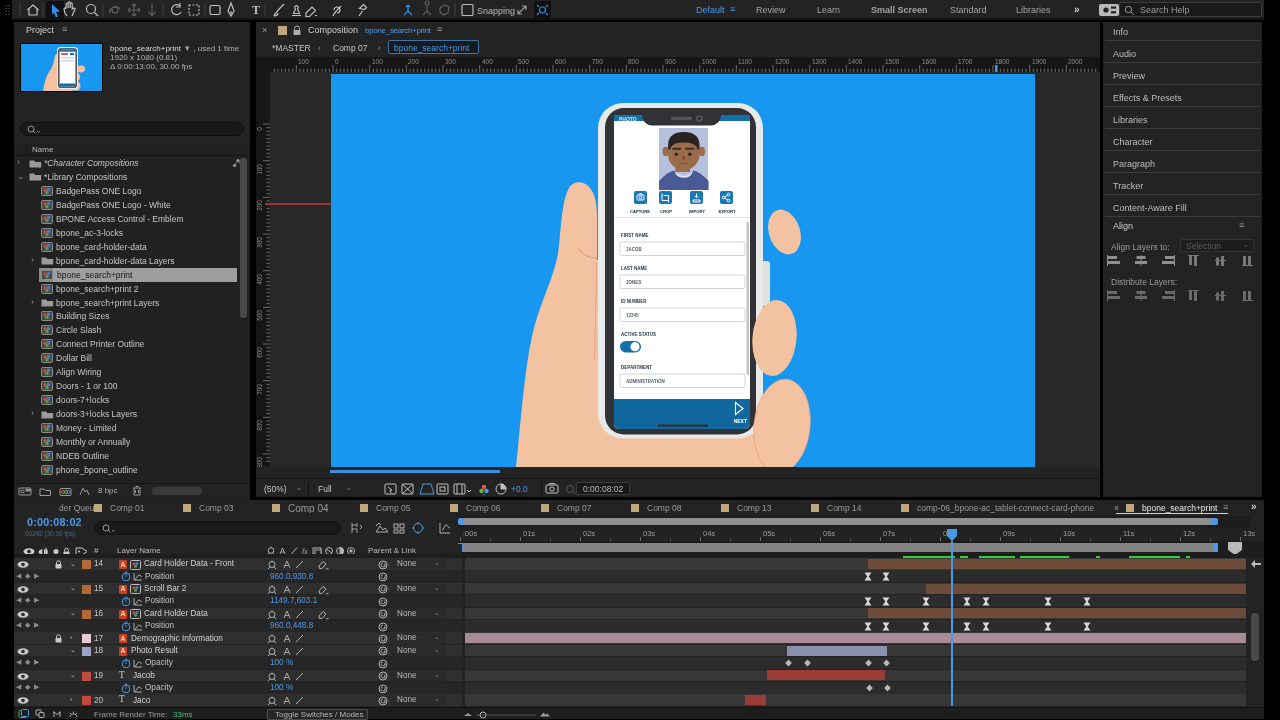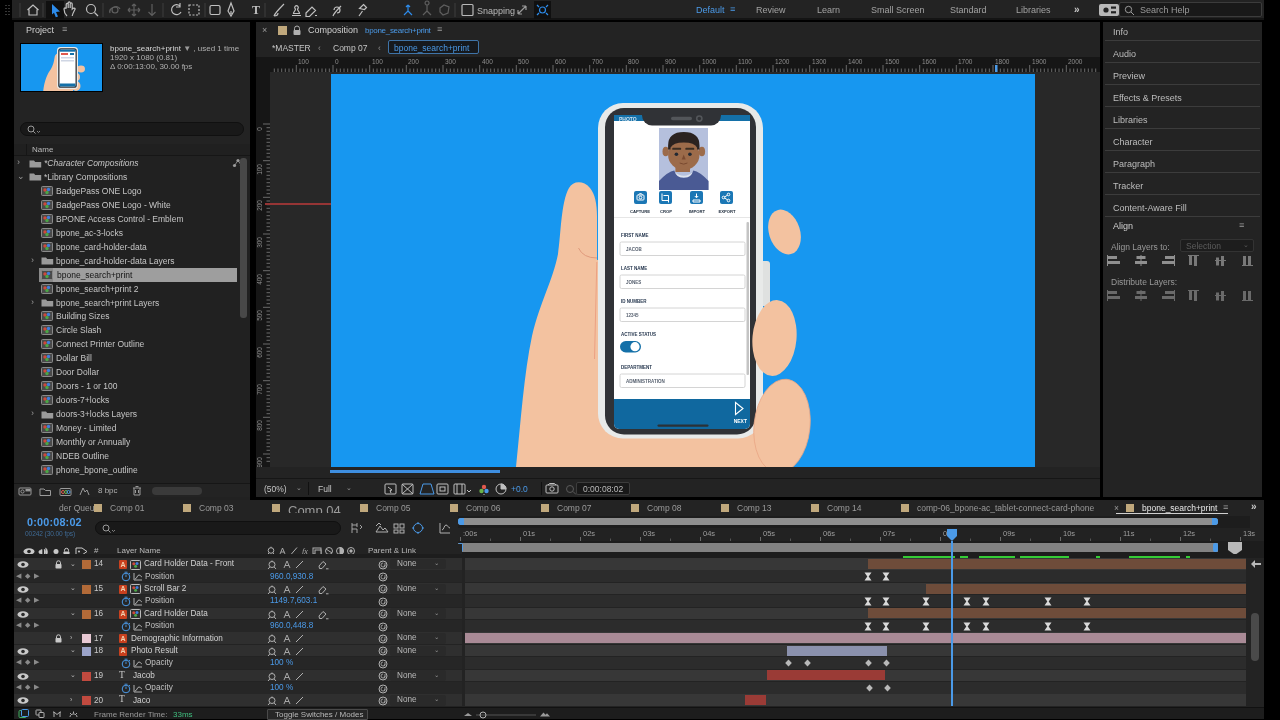--- a/index.html
+++ b/index.html
@@ -92,21 +92,21 @@
             <path d="M537 5 l2 2 M548 5 l-2 2 M537 15 l2-2 M548 15 l-2-2"></path>
           </g>
       </g>
       <text x="252" y="14" fill="#c0c0c0" font-size="12" font-weight="bold" font-family="Liberation Serif">T</text>
       <text x="477" y="13.5" fill="#b9b9b9" font-size="9">Snapping</text>
     </svg>
     <div class="t" style="left:684px;top:5px;font-size:9px;color:#4b9ae8;">Default</div>
     <div class="t" style="left:718px;top:4px;font-size:9px;color:#4b9ae8;">≡</div>
     <div class="t" style="left:744px;top:5px;font-size:9px;color:#a2a2a2;">Review</div>
     <div class="t" style="left:805px;top:5px;font-size:9px;color:#a2a2a2;">Learn</div>
-    <div class="t" style="left:859px;top:5px;font-size:9px;color:#a2a2a2;">Small Screen</div>
+    <div class="t" style="left:859px;top:5px;font-size:9px;color:#a2a2a2;font-weight:bold;">Small Screen</div>
     <div class="t" style="left:938px;top:5px;font-size:9px;color:#a2a2a2;">Standard</div>
     <div class="t" style="left:1004px;top:5px;font-size:9px;color:#a2a2a2;">Libraries</div>
     <div class="t" style="left:1062px;top:4px;font-size:10px;color:#c9c9c9;font-weight:bold;">»</div>
     <svg class="abs" style="left:1086px;top:3px" width="22" height="14">
         <rect x="1" y="1" width="20" height="12" rx="2" fill="#b9b9b9"></rect>
         <circle cx="8" cy="7" r="2.6" fill="#232323"></circle>
         <rect x="13" y="3.5" width="5" height="2.2" fill="#232323"></rect>
         <rect x="13" y="8.2" width="5" height="2.2" fill="#232323"></rect>
       </svg>
     <div class="abs" style="left:1107px;top:2px;width:143px;height:15px;background:#191919;border:1px solid #3c3c3c;border-radius:2px;">
@@ -291,21 +291,21 @@
           </svg>
           <div class="t" style="left:42px;top:2px;font-size:8.5px;color:#c6c6c6;">Dollar Bill</div>
         </div>
       <div class="abs" style="left:0;top:209.2px;width:236px;height:13.95px;">
           <svg class="abs" style="left:27px;top:2px" width="12" height="10">
             <rect x="0.5" y="0.5" width="11" height="9" rx="1" fill="#4a4a4a" stroke="#8a8a8a"></rect>
             <circle cx="4" cy="4" r="1.7" fill="#d04a3a"></circle>
             <circle cx="7.5" cy="3.5" r="1.7" fill="#3e7edd"></circle>
             <circle cx="6" cy="6.5" r="1.7" fill="#4ba546"></circle>
           </svg>
-          <div class="t" style="left:42px;top:2px;font-size:8.5px;color:#c6c6c6;">Door Dollar</div>
+          <div class="t" style="left:42px;top:2px;font-size:8.5px;color:#c6c6c6;">Align Wiring</div>
         </div>
       <div class="abs" style="left:0;top:223.2px;width:236px;height:13.95px;">
           <svg class="abs" style="left:27px;top:2px" width="12" height="10">
             <rect x="0.5" y="0.5" width="11" height="9" rx="1" fill="#4a4a4a" stroke="#8a8a8a"></rect>
             <circle cx="4" cy="4" r="1.7" fill="#d04a3a"></circle>
             <circle cx="7.5" cy="3.5" r="1.7" fill="#3e7edd"></circle>
             <circle cx="6" cy="6.5" r="1.7" fill="#4ba546"></circle>
           </svg>
           <div class="t" style="left:42px;top:2px;font-size:8.5px;color:#c6c6c6;">Doors - 1 or 100</div>
         </div>
@@ -1045,21 +1045,21 @@
       </svg>
   </div>
   <div id="tl">
     <div class="abs" style="left:0;top:0;width:1250px;height:13px;background:#232323;">
       <div class="t" style="left:3px;top:3px;font-size:8.5px;color:#9a9a9a;margin-left:42px;">der Queue</div>
       <div class="abs" style="left:80px;top:3.5px;width:8px;height:8px;background:#c0a87c;"></div>
       <div class="t" style="left:96px;top:3px;font-size:8.5px;color:#9a9a9a;">Comp 01</div>
       <div class="abs" style="left:169px;top:3.5px;width:8px;height:8px;background:#c0a87c;"></div>
       <div class="t" style="left:185px;top:3px;font-size:8.5px;color:#9a9a9a;">Comp 03</div>
       <div class="abs" style="left:258px;top:3.5px;width:8px;height:8px;background:#c0a87c;"></div>
-      <div class="t" style="left:274px;top:3px;font-size:13px;color:#9a9a9a;">Comp 04</div>
+      <div class="t" style="left:274px;top:3px;font-size:10px;color:#9a9a9a;">Comp 04</div>
       <div class="abs" style="left:346px;top:3.5px;width:8px;height:8px;background:#c0a87c;"></div>
       <div class="t" style="left:362px;top:3px;font-size:8.5px;color:#9a9a9a;">Comp 05</div>
       <div class="abs" style="left:436px;top:3.5px;width:8px;height:8px;background:#c0a87c;"></div>
       <div class="t" style="left:452px;top:3px;font-size:8.5px;color:#9a9a9a;">Comp 06</div>
       <div class="abs" style="left:527px;top:3.5px;width:8px;height:8px;background:#c0a87c;"></div>
       <div class="t" style="left:543px;top:3px;font-size:8.5px;color:#9a9a9a;">Comp 07</div>
       <div class="abs" style="left:617px;top:3.5px;width:8px;height:8px;background:#c0a87c;"></div>
       <div class="t" style="left:633px;top:3px;font-size:8.5px;color:#9a9a9a;">Comp 08</div>
       <div class="abs" style="left:707px;top:3.5px;width:8px;height:8px;background:#c0a87c;"></div>
       <div class="t" style="left:723px;top:3px;font-size:8.5px;color:#9a9a9a;">Comp 13</div>

